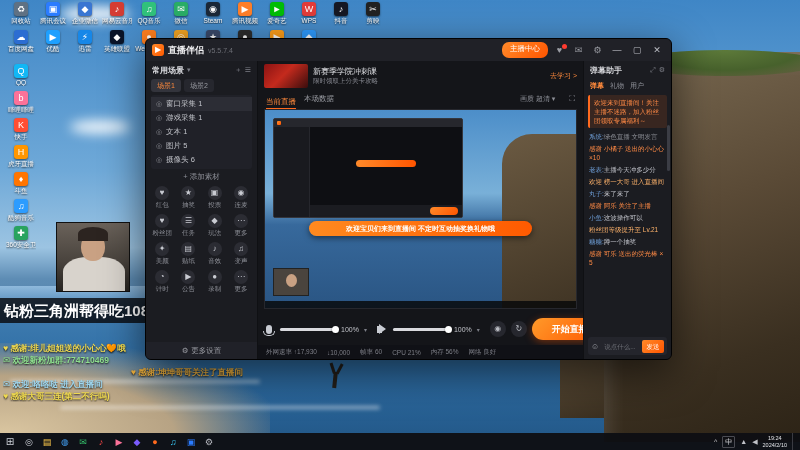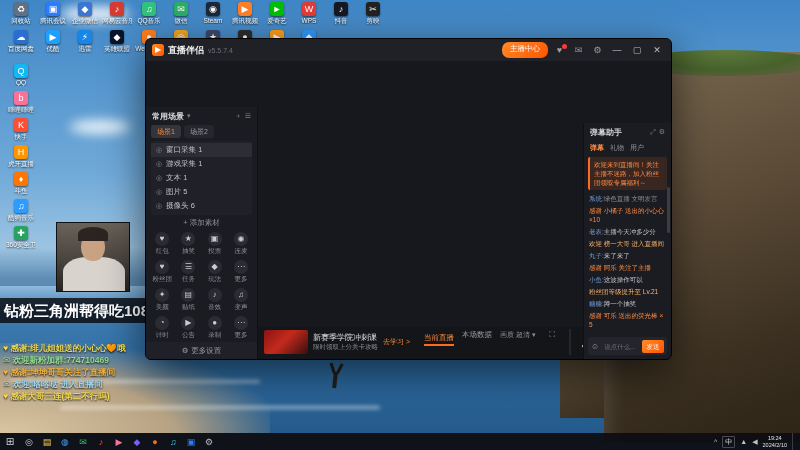--- a/index.html
+++ b/index.html
@@ -38,21 +38,21 @@
   .win{position:absolute;left:145px;top:38px;width:527px;height:322px;background:#17181d;border:1px solid #020203;border-radius:6px;box-shadow:0 12px 40px rgba(0,0,0,.6);display:flex;flex-direction:column;overflow:hidden;}
   .titlebar{height:22px;background:#202127;display:flex;align-items:center;padding:0 6px;gap:4px;flex:none;}
   .logo{width:12px;height:12px;border-radius:3px;background:linear-gradient(135deg,#ff8a2a,#ff5a00);color:#fff;font-size:8px;line-height:12px;text-align:center;}
   .wtitle{font-size:9px;color:#f0f0f2;font-weight:bold;}
   .wver{font-size:7px;color:#6e7077;}
   .sp{flex:1;}
   .pill{height:16px;padding:0 8px;border-radius:7px;background:linear-gradient(135deg,#ff8a2a,#ff5500);color:#fff;font-size:7.5px;line-height:14px;cursor:pointer;}
   .tbicon{width:15px;text-align:center;font-size:9px;color:#9a9ca3;position:relative;cursor:pointer;}
   .badge{position:absolute;top:-1px;right:0;width:5px;height:5px;border-radius:50%;background:#ff3b30;}
   .winctl{width:16px;text-align:center;font-size:9px;color:#b9bbc2;cursor:pointer;}
-  .body{flex:1;display:flex;min-height:0;align-items:flex-end;}
+  .body{flex:1;display:flex;min-height:0;}
 
   
   .lpanel{width:112px;background:#1b1c21;border-right:1px solid #0f1013;display:flex;flex-direction:column;}
   .phead{height:18px;display:flex;align-items:center;padding:0 6px;gap:3px;flex:none;}
   .phead .t{font-size:8px;font-weight:bold;color:#d8d9dd;}
   .phead .mini{font-size:7px;color:#7c7e86;cursor:pointer;}
   .scenetabs{display:flex;gap:3px;padding:0 5px 3px;flex:none;}
   .chip{height:13px;padding:0 6px;border-radius:3px;background:#26272e;color:#9a9ca3;font-size:7px;line-height:13px;cursor:pointer;}
   .chip.act{background:#33343c;color:#ff8a3c;}
   .srclist{margin:0 5px;background:#202128;border-radius:3px;padding:2px 0;flex:none;}
@@ -63,21 +63,21 @@
   .addsrc{height:15px;text-align:center;font-size:7.5px;color:#8d8f97;line-height:15px;cursor:pointer;flex:none;}
   .sect{height:15px;display:flex;align-items:center;padding:0 6px;flex:none;}
   .sect .t{font-size:7.5px;font-weight:bold;color:#d0d1d6;}
   .grid{display:flex;flex-wrap:wrap;padding:0 3px;flex:none;}
   .gcell{width:25%;display:flex;flex-direction:column;align-items:center;padding:2px 0;cursor:pointer;}
   .gico{width:14px;height:14px;border-radius:50%;background:#2b2c33;color:#c9cbd2;font-size:8px;line-height:14px;text-align:center;}
   .glabel{font-size:6.5px;color:#8d8f97;margin-top:1px;white-space:nowrap;}
   .lmore{margin-top:auto;height:17px;background:#202128;display:flex;align-items:center;justify-content:center;gap:3px;font-size:7.5px;color:#9a9ca3;cursor:pointer;flex:none;}
 
   
-  .cpanel{flex:1;display:flex;flex-direction:row;background:#141519;min-width:0;}
+  .cpanel{flex:1;display:flex;flex-direction:column;background:#141519;min-width:0;}
   .media{height:30px;display:flex;align-items:center;gap:5px;padding:0 6px;flex:none;}
   .thumb{width:44px;height:24px;border-radius:2px;background:linear-gradient(135deg,#8a1313 0%,#c42a1d 45%,#3a0d0d 100%);flex:none;cursor:pointer;}
   .mtxt{min-width:0;}
   .mt1{font-size:8px;color:#e3e4e8;white-space:nowrap;overflow:hidden;}
   .mt2{font-size:6.5px;color:#84868e;white-space:nowrap;overflow:hidden;}
   .mlink{margin-left:auto;font-size:7px;color:#ff8a3c;cursor:pointer;flex:none;}
   .ctabs{height:16px;display:flex;align-items:center;gap:8px;padding:0 8px;flex:none;}
   .ctab{font-size:7.5px;color:#9a9ca3;cursor:pointer;}
   .ctab.act{color:#ff8a3c;border-bottom:2px solid #ff6a1e;padding-bottom:1px;margin-top:8px;}
   .cright{margin-left:auto;font-size:7px;color:#8d8f97;cursor:pointer;}
@@ -283,21 +283,21 @@
     <div class="hoodie"></div>
     <div class="face"></div>
     <div class="hair"></div>
   </div>
 
   <div class="bigtext">钻粉三角洲帮得吃1088w</div>
 
   <div class="chatov">
     <div class="chatln" style="color: rgb(239, 217, 79);">♥ 感谢:绯儿姐姐送的小心心🧡哦</div>
     <div class="chatln" style="color: rgb(142, 222, 142);">✉ 欢迎新粉加群:774710469</div>
-    <div class="chatln" style="color: rgb(240, 177, 60);">♥ 感谢:坤坤哥哥关注了直播间</div>
+    <div class="chatln" style="color: rgb(240, 177, 60); text-align: right;">♥ 感谢:坤坤哥哥关注了直播间</div>
     <div class="chatln" style="color: rgb(159, 215, 239);">✉ 欢迎:咯咯哒 进入直播间</div>
     <div class="chatln" style="color: rgb(239, 217, 79);">♥ 感谢大哥三连(第二不行吗)</div>
   </div>
 
   <div class="win">
 
     <div class="titlebar">
       <span class="logo">▶</span>
       <span class="wtitle">直播伴侣</span>
       <span class="wver">v5.5.7.4</span>

